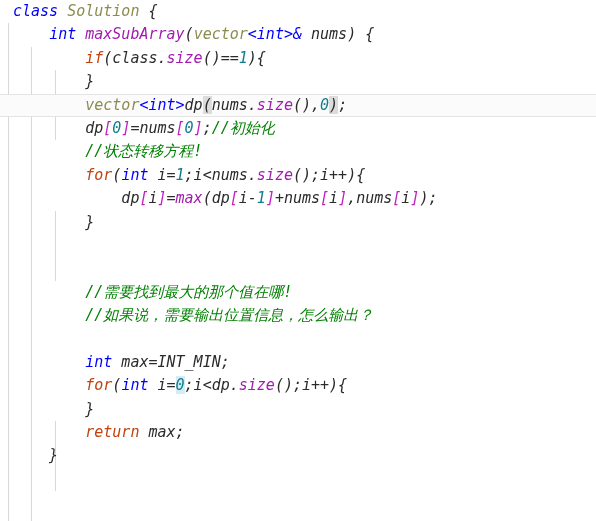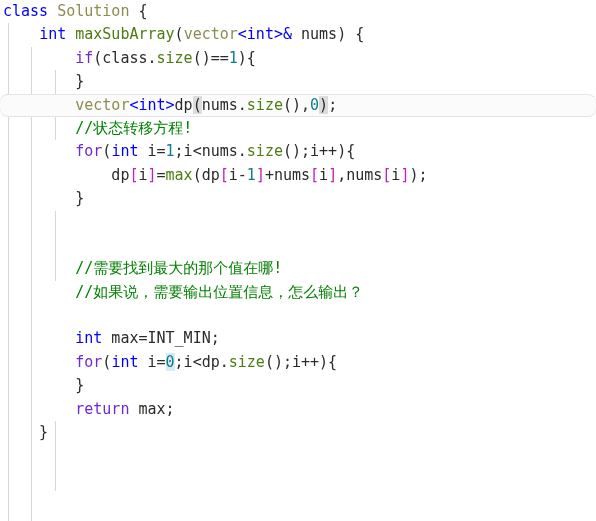--- a/index.html
+++ b/index.html
@@ -39,31 +39,31 @@
     height: 23.4px;
     line-height: 23.4px;
     font-size: 15px;
     white-space: pre;
     color: #2b2b2b;
     letter-spacing: 0px;
   }
   .line.current {
     background: #fbfbfb;
     box-shadow: inset 0 1px 0 #e4e4e4, inset 0 -1px 0 #e4e4e4;
-    border-radius: 8px;
   }
   .line .txt {
     display: inline-block;
-    padding-left: 3px;
+    padding-left: 13px;
+    font-style: italic;
   }
   
   .kw      { color: #0000ff; }   
-  .kwctl   { color: #6d28d9; }   
+  .kwctl   { color: #c2410c; }   
   .type    { color: #8c8c4f; }   
-  .fn      { color: #4d7c0f; }
+  .fn      { color: #a21caf; }
   .num     { color: #0f7d8c; }
   .brk     { color: #c020c0; }
   .cmt     { color: #008000; }
   .plain   { color: #2b2b2b; }
   .blue    { color: #0000ff; }
   .hl      { background: #dcdcdc; }
   .numhl   { color: #0f7d8c; background: #d6ecf5; }
 </style>
 </head>
 <body>
@@ -75,20 +75,21 @@
       <div class="guide" style="left: 55px; top: 70.2px; height: 70.2px;"></div>
       <div class="guide" style="left: 55px; top: 210.6px; height: 70.2px;"></div>
       <div class="guide" style="left: 55px; top: 421.2px; height: 70.2px;"></div>
     </div>
   <div class="code-area" id="codeArea">
       <div class="line"><span class="txt"><span class="kw">class</span><span class="plain"> </span><span class="type">Solution</span><span class="plain"> {</span></span></div>
       <div class="line"><span class="txt"><span class="plain">    </span><span class="kw">int</span><span class="plain"> </span><span class="fn">maxSubArray</span><span class="plain">(</span><span class="type">vector</span><span class="blue">&lt;</span><span class="kw">int</span><span class="blue">&gt;</span><span class="blue">&amp;</span><span class="plain"> nums) {</span></span></div>
       <div class="line"><span class="txt"><span class="plain">        </span><span class="kwctl">if</span><span class="plain">(class.</span><span class="fn">size</span><span class="plain">()==</span><span class="num">1</span><span class="plain">){</span></span></div>
       <div class="line"><span class="txt"><span class="plain">        }</span></span></div>
       <div class="line current"><span class="txt"><span class="plain">        </span><span class="type">vector</span><span class="blue">&lt;</span><span class="kw">int</span><span class="blue">&gt;</span><span class="plain">dp</span><span class="hl">(</span><span class="plain">nums.</span><span class="fn">size</span><span class="plain">(),</span><span class="num">0</span><span class="hl">)</span><span class="plain">;</span></span></div>
+      <div class="line"><span class="txt"><span class="plain">        dp</span><span class="brk">[</span><span class="num">0</span><span class="brk">]</span><span class="plain">=nums</span><span class="brk">[</span><span class="num">0</span><span class="brk">]</span><span class="plain">;</span><span class="cmt">//初始化</span></span></div>
       <div class="line"><span class="txt"><span class="plain">        </span><span class="cmt">//状态转移方程!</span></span></div>
       <div class="line"><span class="txt"><span class="plain">        </span><span class="kwctl">for</span><span class="plain">(</span><span class="kw">int</span><span class="plain"> i=</span><span class="num">1</span><span class="plain">;i&lt;nums.</span><span class="fn">size</span><span class="plain">();i++){</span></span></div>
       <div class="line"><span class="txt"><span class="plain">            dp</span><span class="brk">[</span><span class="plain">i</span><span class="brk">]</span><span class="plain">=</span><span class="fn">max</span><span class="plain">(dp</span><span class="brk">[</span><span class="plain">i-</span><span class="num">1</span><span class="brk">]</span><span class="plain">+nums</span><span class="brk">[</span><span class="plain">i</span><span class="brk">]</span><span class="plain">,nums</span><span class="brk">[</span><span class="plain">i</span><span class="brk">]</span><span class="plain">);</span></span></div>
       <div class="line"><span class="txt"><span class="plain">        }</span></span></div>
       <div class="line"><span class="txt">&nbsp;</span></div>
       <div class="line"><span class="txt">&nbsp;</span></div>
       <div class="line"><span class="txt"><span class="plain">        </span><span class="cmt">//需要找到最大的那个值在哪!</span></span></div>
       <div class="line"><span class="txt"><span class="plain">        </span><span class="cmt">//如果说，需要输出位置信息，怎么输出？</span></span></div>
       <div class="line"><span class="txt"><span class="plain">        </span></span></div>
       <div class="line"><span class="txt"><span class="plain">        </span><span class="kw">int</span><span class="plain"> max=INT_MIN;</span></span></div>

